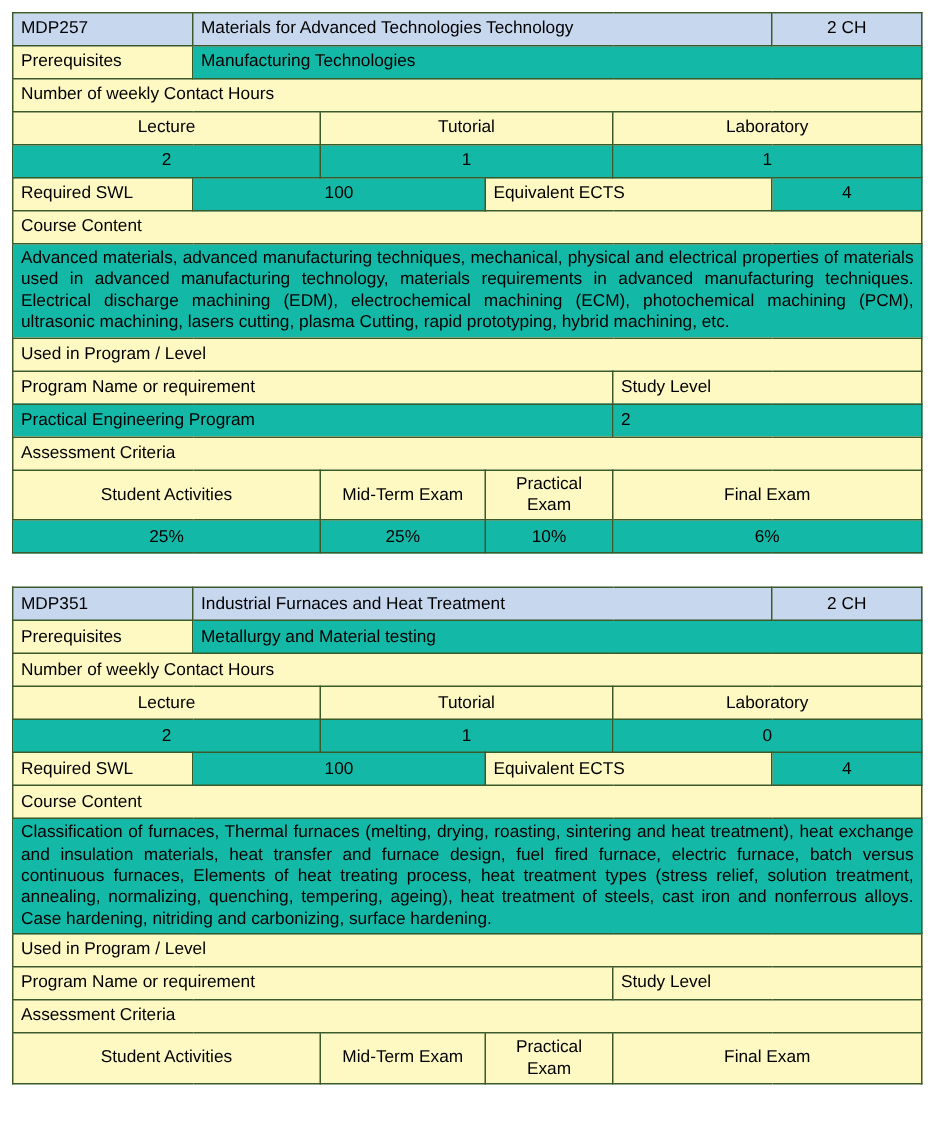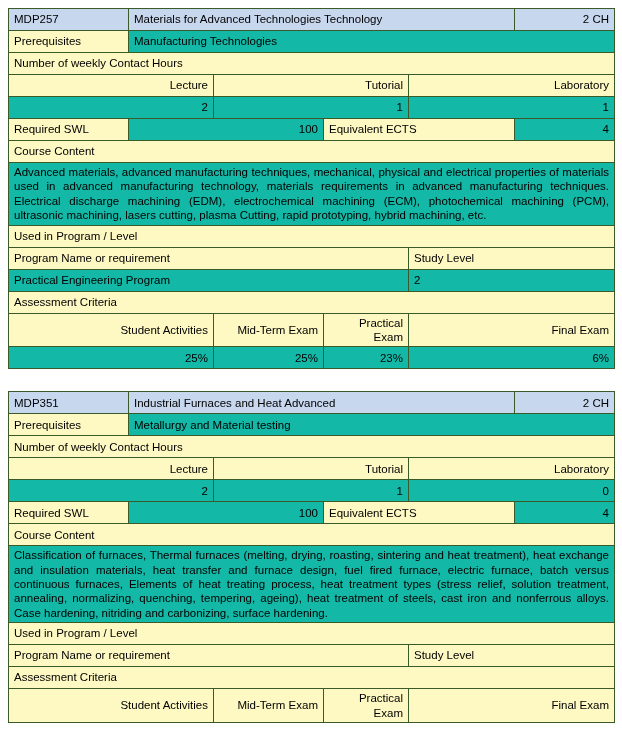--- a/index.html
+++ b/index.html
@@ -31,21 +31,21 @@
   table.course td {
     border: 1px solid #3a5a2a;
     padding: 2px 5px;
     vertical-align: middle;
     line-height: 1.25;
     height: 17px;
   }
   .green { background: #fef9c3; }
   .blue  { background: #c7d7ee; }
   .white { background: #14b8a6; }
-  .c { text-align: right; }
+  .c { text-align: center; }
   .l { text-align: left; }
   .justify {
     text-align: justify;
     padding: 3px 6px 4px 6px;
     line-height: 1.45;
     hyphens: auto;
   }
   .code { font-size: 11.5px; }
   .title { font-size: 11.5px; }
   .hdr-row td { height: 18px; }
@@ -115,39 +115,39 @@
       </tr>
       <tr>
         <td class="green c" colspan="2">Student Activities</td>
         <td class="green c">Mid-Term Exam</td>
         <td class="green c">Practical Exam</td>
         <td class="green c" colspan="2">Final Exam</td>
       </tr>
       <tr>
         <td class="white c" colspan="2">25%</td>
         <td class="white c">25%</td>
-        <td class="white c">23%</td>
+        <td class="white c">10%</td>
         <td class="white c" colspan="2">6%</td>
       </tr>
     </tbody>
   </table>
 
   <table class="course">
     <colgroup>
       <col style="width:120px">
       <col style="width:85px">
       <col style="width:110px">
       <col style="width:85px">
       <col style="width:106px">
       <col style="width:100px">
     </colgroup>
     <tbody>
       <tr class="hdr-row">
         <td class="blue l code">MDP351</td>
-        <td class="blue l title" colspan="4">Industrial Furnaces and Heat Advanced</td>
+        <td class="blue l title" colspan="4">Industrial Furnaces and Heat Treatment</td>
         <td class="blue c">2 CH</td>
       </tr>
       <tr>
         <td class="green l">Prerequisites</td>
         <td class="white l" colspan="5">Metallurgy and Material testing</td>
       </tr>
       <tr>
         <td class="green l" colspan="6">Number of weekly Contact Hours</td>
       </tr>
       <tr>

